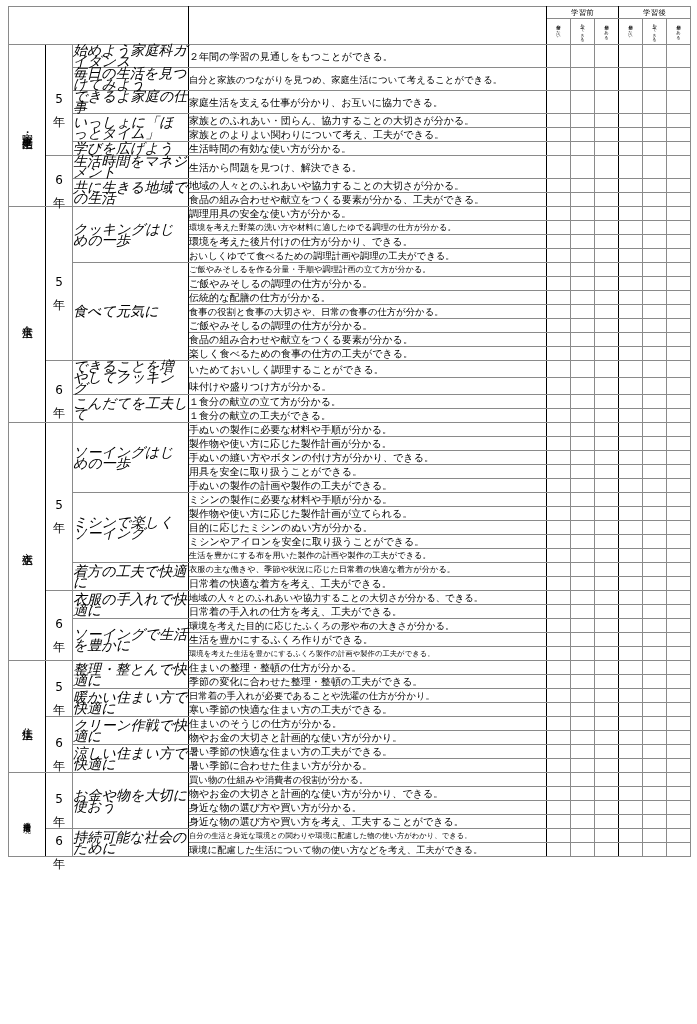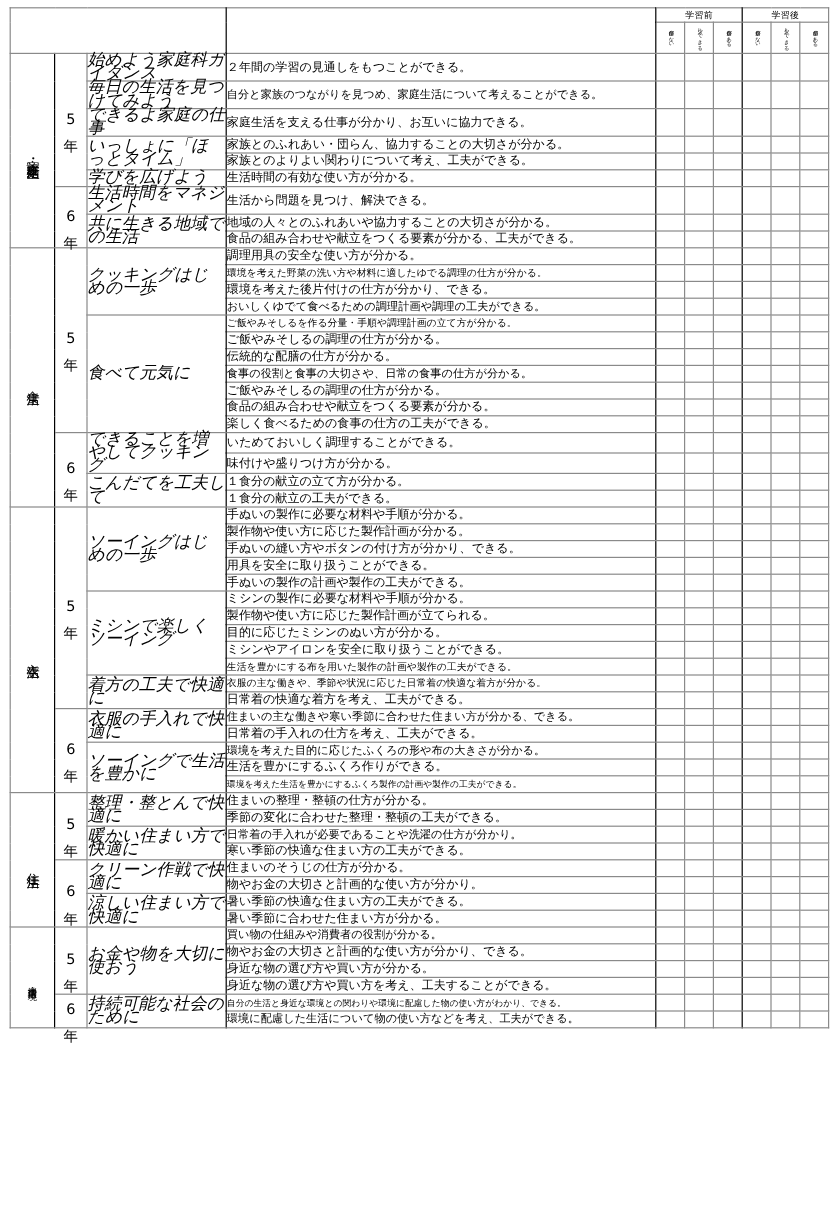--- a/index.html
+++ b/index.html
@@ -499,21 +499,21 @@
           <td class="rate-cell"></td>
           <td class="rate-cell"></td>
           <td class="rate-cell thk-r"></td>
           <td class="rate-cell"></td>
           <td class="rate-cell"></td>
           <td class="rate-cell"></td>
         </tr>
         <tr>
           <td class="grade-cell" rowspan="5"><span class="grade-v">6年</span></td>
           <td class="unit-cell thk-r" rowspan="2">衣服の手入れで快適に</td>
-          <td class="st-cell thk-r sz-m">住まいの主な働きや寒い季節に合わせた住まい方が分かる、できる。</td>
+          <td class="st-cell thk-r sz-m">地域の人々とのふれあいや協力することの大切さが分かる、できる。</td>
           <td class="rate-cell"></td>
           <td class="rate-cell"></td>
           <td class="rate-cell thk-r"></td>
           <td class="rate-cell"></td>
           <td class="rate-cell"></td>
           <td class="rate-cell"></td>
         </tr>
         <tr>
           <td class="st-cell thk-r">日常着の手入れの仕方を考え、工夫ができる。</td>
           <td class="rate-cell"></td>

